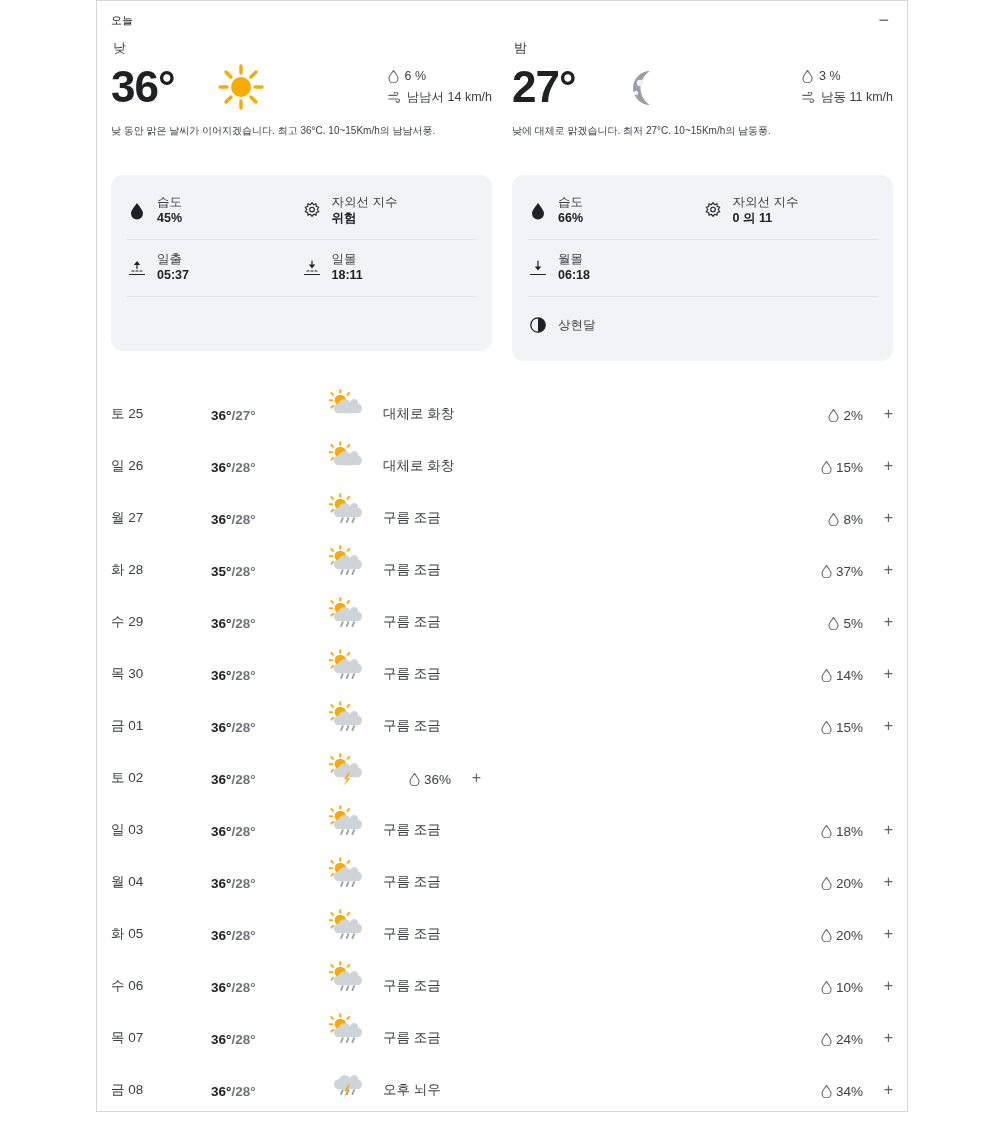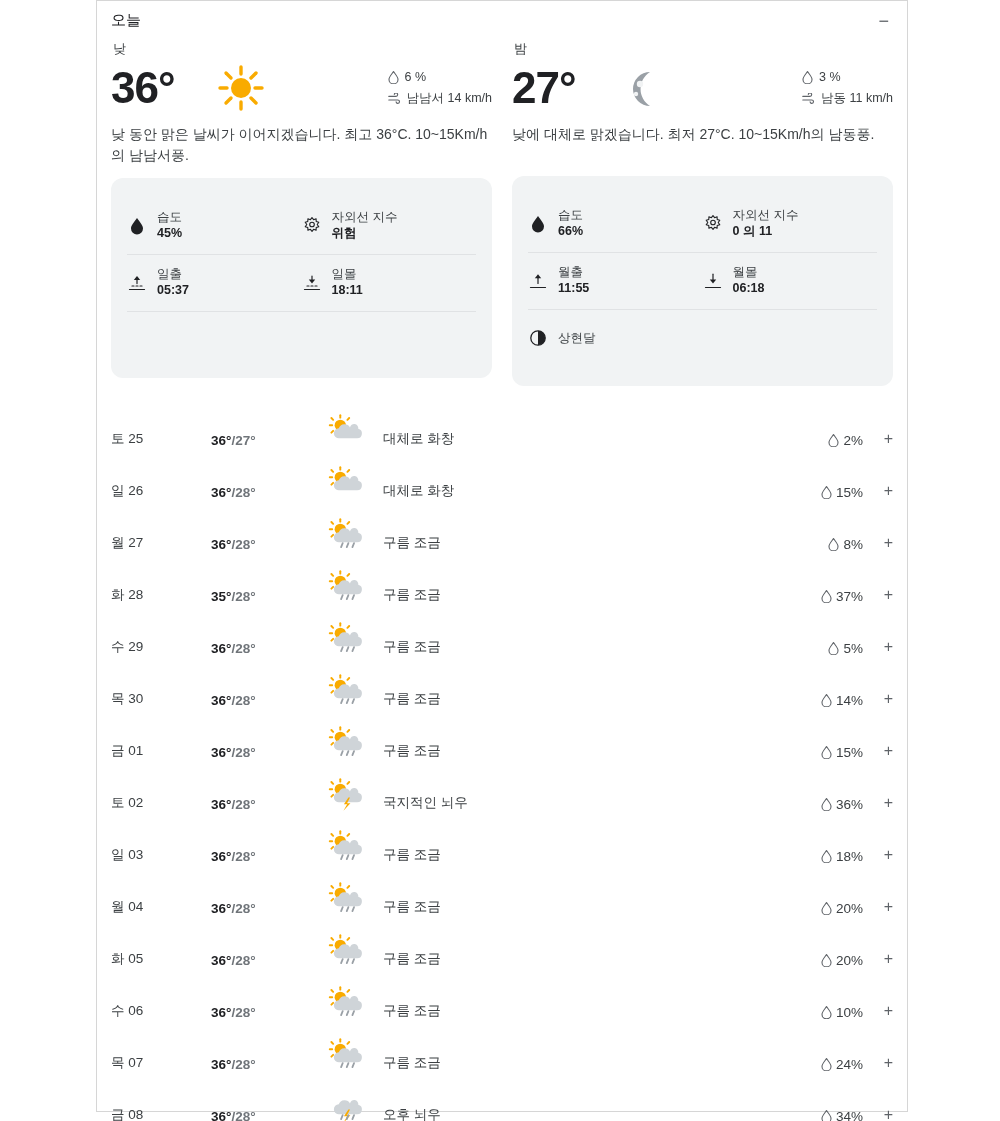--- a/index.html
+++ b/index.html
@@ -27,21 +27,21 @@
     padding: 0 14px;
   }
   
   .panel-head {
     display: flex;
     align-items: center;
     justify-content: space-between;
     padding: 10px 0 4px 0;
   }
   .panel-title {
-    font-size: 15px;
+    font-size: 11px;
     color: #202124;
     font-weight: 400;
   }
   .collapse-btn {
     font-size: 18px;
     color: #5f6368;
     line-height: 1;
     padding: 0 4px;
     cursor: pointer;
     user-select: none;
@@ -86,32 +86,32 @@
     color: #3c4043;
     line-height: 1.65;
   }
   .metric-line {
     display: flex;
     align-items: center;
     gap: 6px;
     justify-content: flex-start;
   }
   .desc {
-    font-size: 14px;
+    font-size: 10px;
     color: #3c4043;
     line-height: 1.5;
     margin-top: 8px;
     min-height: 40px;
   }
   
   .card {
     background: #f1f3f4;
     border-radius: 12px;
     margin-top: 12px;
-    padding: 20px 16px;
+    padding: 8px 16px;
     box-sizing: border-box;
   }
   .card-row {
     display: flex;
     align-items: center;
     min-height: 56px;
     border-bottom: 1px solid #e0e2e4;
   }
   .card-row:last-child { border-bottom: none; }
   .card-cell {
@@ -356,31 +356,20 @@
               <div class="cell-text">
                 <div class="k">자외선 지수</div>
                 <div class="v">0 의 11</div>
               </div>
             </div>
           </div>
           <div class="card-row">
             <div class="card-cell">
               <svg class="mini-icon" viewBox="0 0 20 20">
                 <path d="M2.5 16.5 h15" stroke="#202124" stroke-width="1.2" stroke-linecap="round" fill="none"></path>
-                <path d="M10 3.2 l3.2 4 h-6.4z" fill="#202124"></path>
-                <path d="M10 7.2 v5.2" stroke="#202124" stroke-width="1.2" stroke-linecap="round"></path>
-              </svg>
-              <div class="cell-text">
-                <div class="k">월출</div>
-                <div class="v">11:55</div>
-              </div>
-            </div>
-            <div class="card-cell">
-              <svg class="mini-icon" viewBox="0 0 20 20">
-                <path d="M2.5 16.5 h15" stroke="#202124" stroke-width="1.2" stroke-linecap="round" fill="none"></path>
                 <path d="M10 12.4 l3.2-4 h-6.4z" fill="#202124"></path>
                 <path d="M10 3.2 v5.2" stroke="#202124" stroke-width="1.2" stroke-linecap="round"></path>
               </svg>
               <div class="cell-text">
                 <div class="k">월몰</div>
                 <div class="v">06:18</div>
               </div>
             </div>
           </div>
           <div class="card-row">
@@ -591,21 +580,20 @@
               <g stroke="#f9ab00" stroke-width="2.4" stroke-linecap="round">
                 <line x1="15" y1="1.5" x2="15" y2="4.5"></line>
                 <line x1="4" y1="5" x2="6.2" y2="7.2"></line>
                 <line x1="2" y1="14" x2="5" y2="14"></line>
                 <line x1="4" y1="23" x2="6.2" y2="20.8"></line>
                 <line x1="26" y1="5" x2="23.8" y2="7.2"></line>
               </g>
               <path d="M24 30 H13.5 a6.2 6.2 0 0 1 -0.4 -12.4 A7.6 7.6 0 0 1 27 16.6 a5 5 0 0 1 10.2 1.6 A6 6 0 0 1 36 30 Z" fill="#cfd4d8"></path>
               <path d="M25 24 l-5.5 8.5 h4 l-4.6 8 8.6 -9.2 h-4.1 L27 24 Z" fill="#f9ab00"></path>
             </svg></div>
-          <div class="f-cond">국지적인 뇌우</div>
           <div class="f-precip">
             <svg class="drop" viewBox="0 0 11 13">
               <path d="M5.5 0.6 C3 4 1 6 1 8.4 A4.5 4.5 0 0 0 10 8.4 C10 6 8 4 5.5 0.6 Z" fill="none" stroke="#5f6368" stroke-width="1.1"></path>
             </svg>
             <span>36%</span>
           </div>
           <div class="f-plus">+</div>
         </div>
         <div class="frow">
           <div class="f-day">일 03</div>

